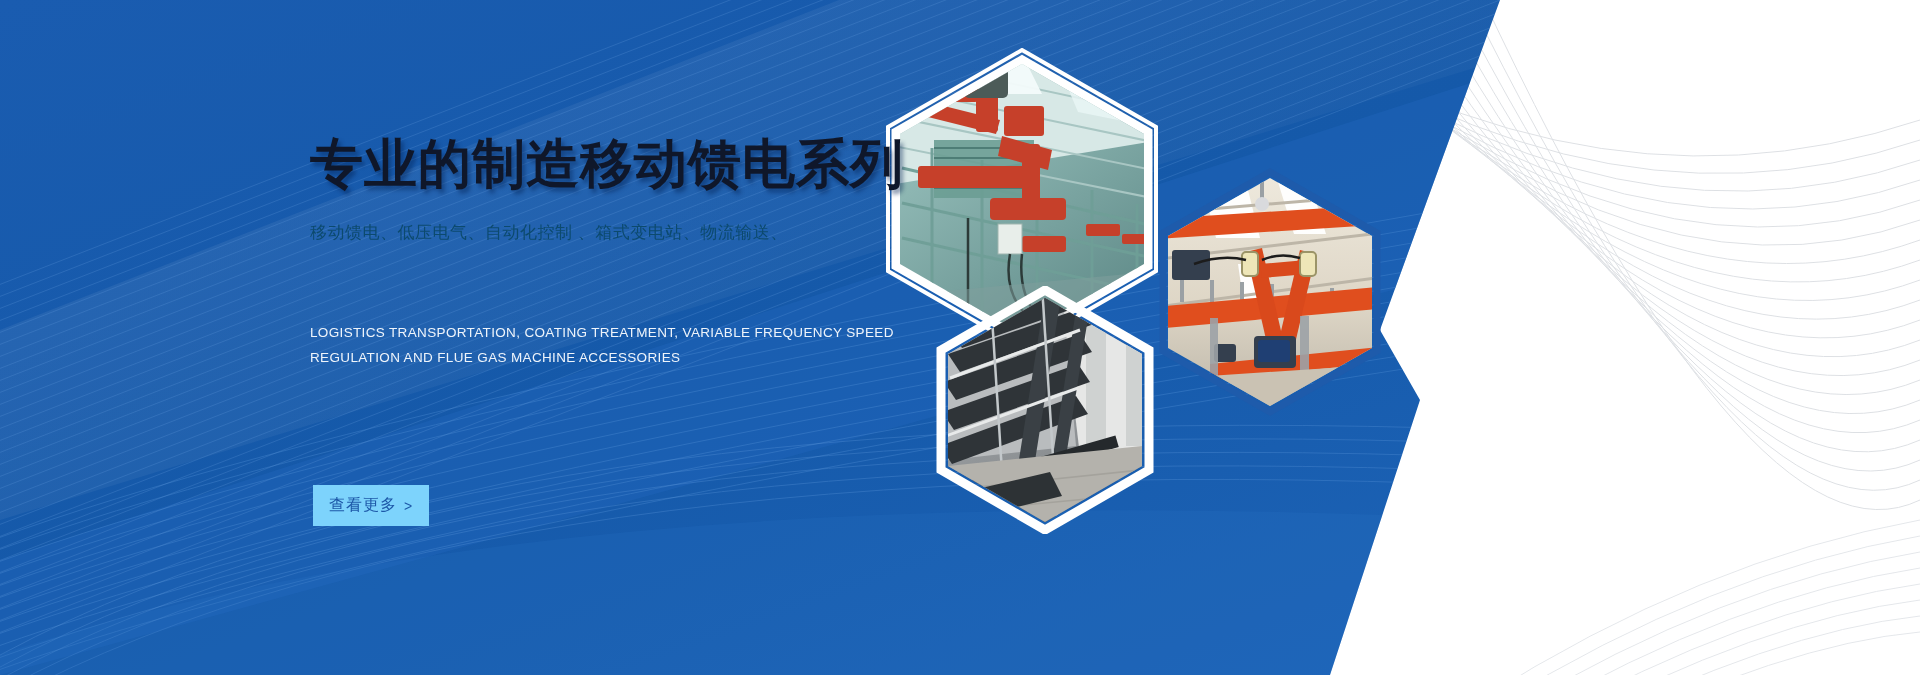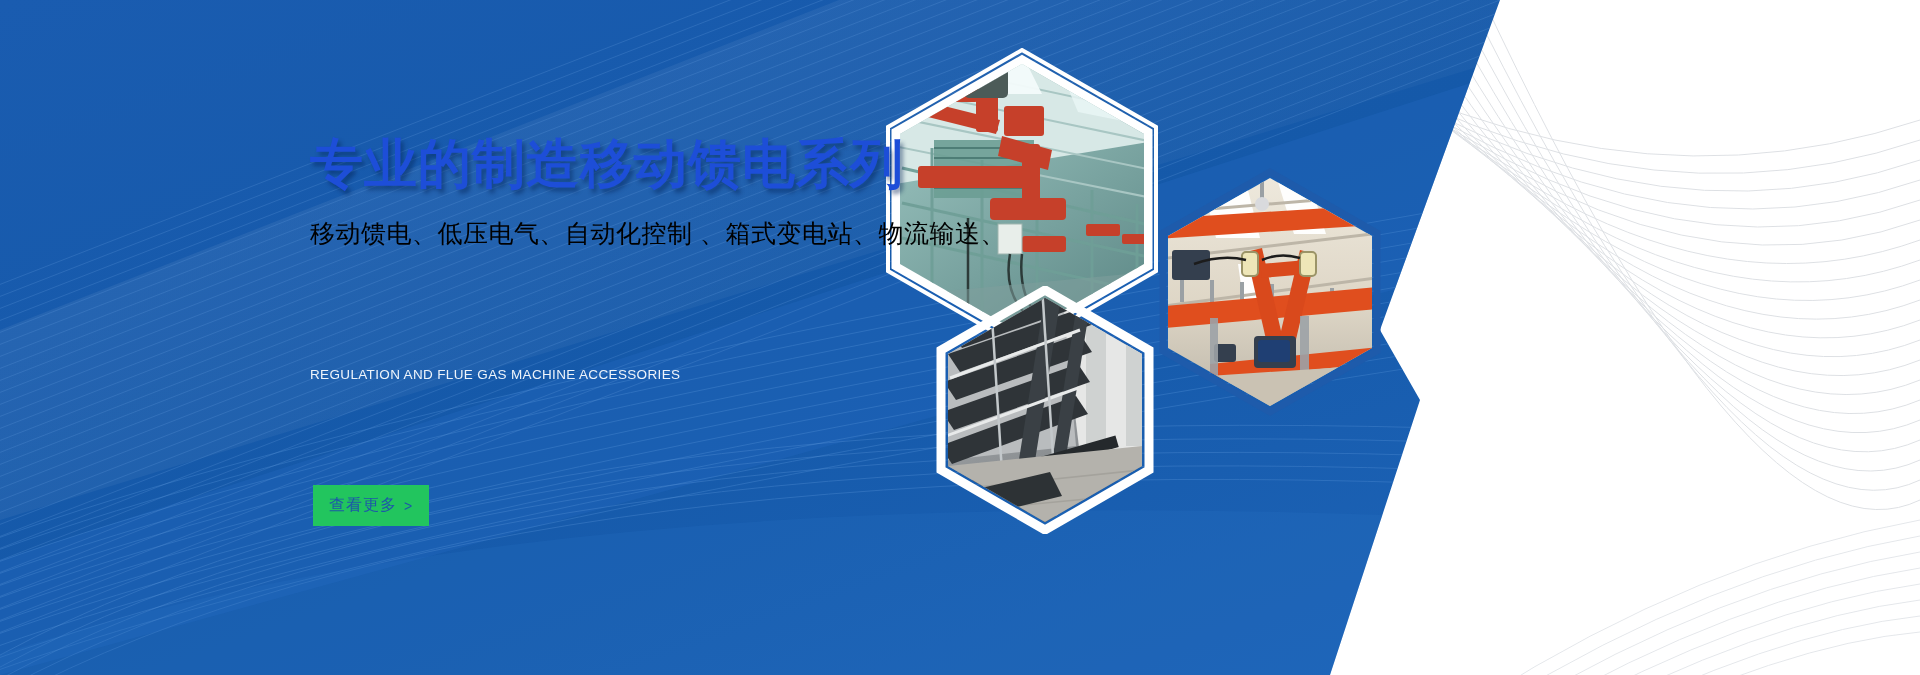--- a/index.html
+++ b/index.html
@@ -25,45 +25,45 @@
     position:absolute;top:0;left:0;width:1920px;height:675px;
   }
 
   
   .content{
     position:absolute;left:310px;top:0;width:620px;height:675px;
     z-index:40;
   }
   .title{
     position:absolute;top:134px;left:0;
-    font-size:53px;line-height:60px;font-weight:bold;color:#1d4ed8;
+    font-size:53px;line-height:60px;font-weight:bold;color:#0f172a;
     letter-spacing:1px;white-space:nowrap;
     text-shadow:3px 4px 4px rgba(0,30,80,.45);
   }
   .sub-cn{
     position:absolute;left:0;
-    font-size:25px;line-height:42px;color:#000000;font-weight:400;
+    font-size:17px;line-height:42px;color:#0c4a6e;font-weight:400;
     white-space:nowrap;letter-spacing:.5px;
   }
   .sub-cn.l1{top:212px;}
   .sub-cn.l2{top:255px;}
 
   .sub-en{
     position:absolute;left:0;
     font-size:13.5px;line-height:26px;color:#eef4fb;font-weight:400;
     letter-spacing:.35px;white-space:nowrap;
   }
   .sub-en.e1{top:297px;}
   .sub-en.e2{top:320px;}
-  .sub-en.e3{top:362px;}
+  .sub-en.e3{top:345px;}
 
   .more-btn{
     position:absolute;left:3px;top:485px;
     width:116px;height:41px;
-    background:#22c55e;border:none;
+    background:#7dd3fc;border:none;
     display:flex;align-items:center;justify-content:center;
     color:#1d58a8;font-size:16px;letter-spacing:1px;
     cursor:pointer;box-sizing:border-box;
     font-family:"Liberation Sans","DejaVu Sans",sans-serif;
   }
   .more-btn .chev{margin-left:7px;font-size:14px;}
 
   
   .hex{position:absolute;}
   .hex svg{display:block;}
@@ -427,20 +427,21 @@
       </g>
     </svg>
   </div>
 
   <div class="content">
 
     <div class="title">专业的制造移动馈电系列</div>
 
     <div class="sub-cn l1">移动馈电、低压电气、自动化控制 、箱式变电站、物流输送、</div>
 
+    <div class="sub-en e2">LOGISTICS TRANSPORTATION, COATING TREATMENT, VARIABLE FREQUENCY SPEED</div>
     <div class="sub-en e3">REGULATION AND FLUE GAS MACHINE ACCESSORIES</div>
 
     <div class="more-btn">
       <span>查看更多</span>
       <span class="chev">&gt;</span>
     </div>
 
   </div>
 </div>
 

